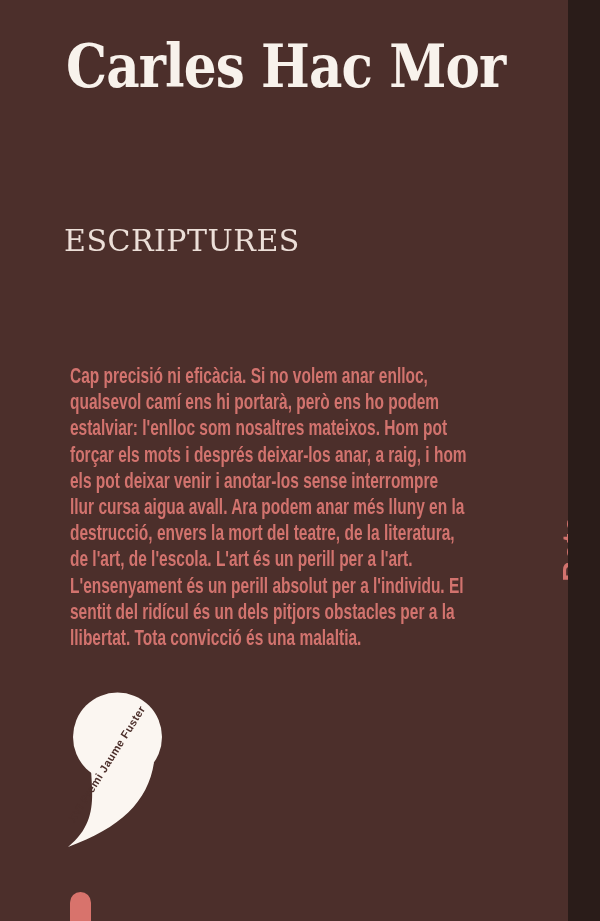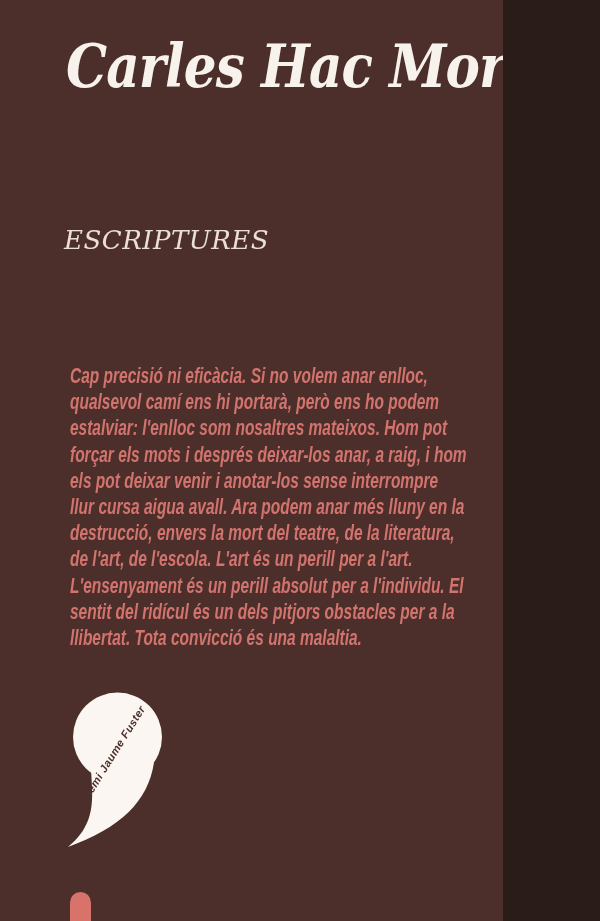--- a/index.html
+++ b/index.html
@@ -1,39 +1,38 @@
 <!DOCTYPE html>
 <html><head>
 <meta charset="utf-8">
 <style>
   html,body{margin:0;padding:0;background:#2a1c19;}
   .page{
     position:relative;
-    width:503px;height:921px;
+    width:568px;height:921px;
     background:#4c2f2b;
     overflow:hidden;
     font-family:"Liberation Sans", sans-serif;
-    font-style:italic;
   }
   .author{
     position:absolute;left:66px;top:36px;
     font-family:"DejaVu Serif", serif;
     font-weight:700;
     font-size:60px;line-height:1;
     color:#f8f2ec;
     letter-spacing:-1px;
     white-space:nowrap;
     transform:scaleX(0.86);
     transform-origin:0 0;
   }
   .booktitle{
     position:absolute;left:64px;top:221px;
     font-family:"DejaVu Serif", serif;
     font-weight:400;
-    font-size:26px;line-height:39px;
+    font-size:30px;line-height:39px;
     color:#ecdfd8;
     letter-spacing:0.5px;
     white-space:pre-line;
   }
   .blurb{
     position:absolute;left:70px;top:363px;
     font-size:21.5px;line-height:26.2px;
     font-weight:700;
     color:#d2736e;
     letter-spacing:0;

